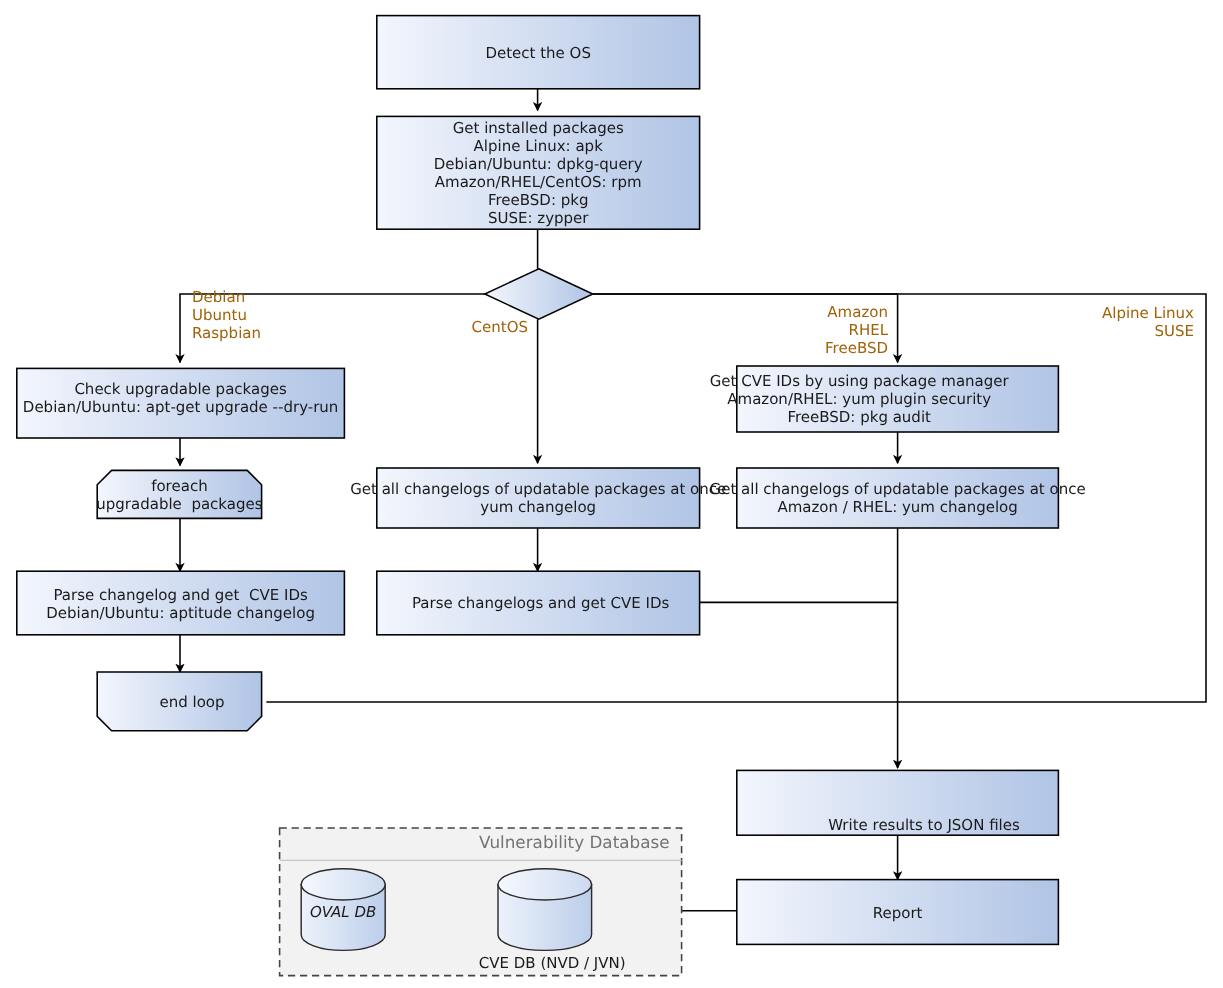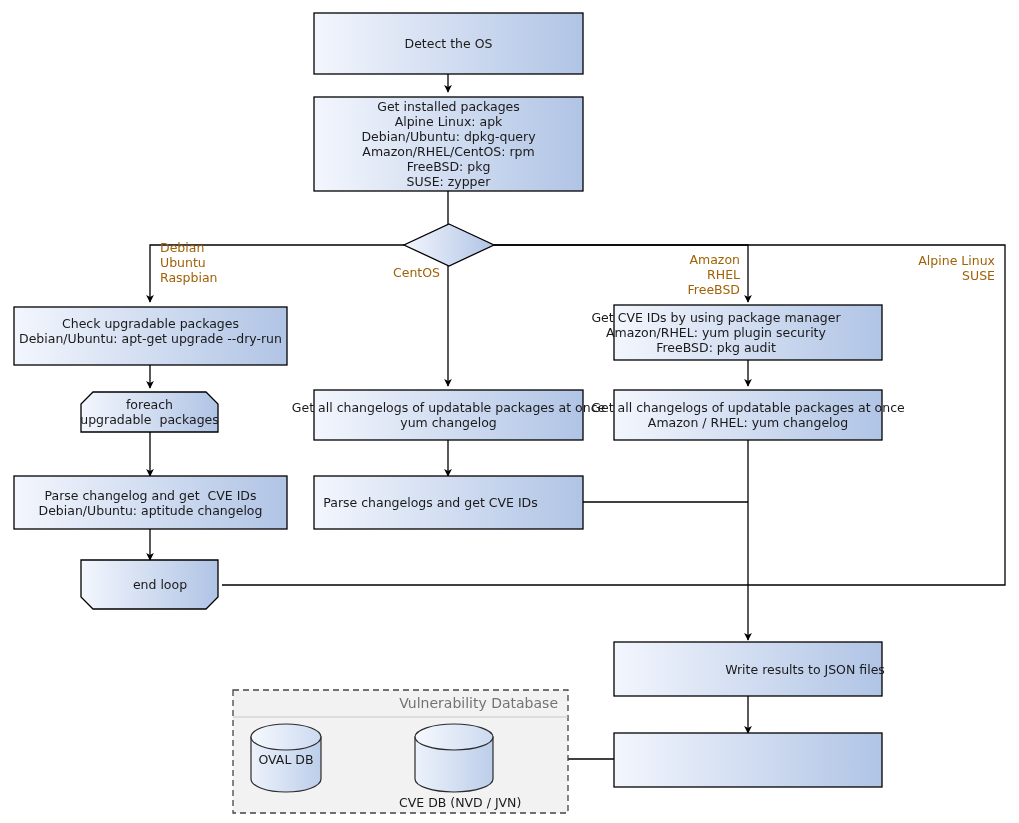--- a/index.html
+++ b/index.html
@@ -167,44 +167,45 @@
 upgradable  packages</div>
 
   <div class="node-label" style="left:14px; top:476px; width:273px; height:53px;">Parse changelog and get  CVE IDs
 Debian/Ubuntu: aptitude changelog</div>
 
   <div class="node-label" style="left:81px; top:560px; width:158px; height:49px;">end loop</div>
 
   <div class="node-label" style="left:294px; top:390px; width:309px; height:50px;">Get all changelogs of updatable packages at once
 yum changelog</div>
 
-  <div class="node-label" style="left:296px; top:476px; width:269px; height:53px;">Parse changelogs and get CVE IDs</div>
+  <div class="node-label" style="left:316px; top:476px; width:269px; height:53px;">Parse changelogs and get CVE IDs</div>
 
   <div class="node-label" style="left:582px; top:305px; width:268px; height:55px;">Get CVE IDs by using package manager
 Amazon/RHEL: yum plugin security
 FreeBSD: pkg audit</div>
 
   <div class="node-label" style="left:594px; top:390px; width:308px; height:50px;">Get all changelogs of updatable packages at once
 Amazon / RHEL: yum changelog</div>
 
-  <div class="node-label" style="left:614px; top:642px; width:312px; height:54px;padding-left:35px;">Write results to JSON files</div>
-
+  <div class="node-label" style="left:614px; top:660px; width:312px; height:54px;">Write results to JSON files</div>
+
+  <div class="node-label" style="left:614px; top:733px; width:268px; height:54px;">Report</div>
 
   <div class="edge-label align-left" style="left:160px; top:240px; width:120px;">Debian
 Ubuntu
 Raspbian</div>
 
   <div class="edge-label align-right" style="left:330px; top:265px; width:110px;">CentOS</div>
 
   <div class="edge-label align-right" style="left:620px; top:240px; width:120px;margin-top:12px;">Amazon
 RHEL
 FreeBSD</div>
 
   <div class="edge-label align-right" style="left:875px; top:253px; width:120px;">Alpine Linux
 SUSE</div>
 
   <div class="panel-title" style="left:243px; top:695px; width:315px;">Vulnerability Database</div>
 
-  <div class="db-label" style="left:241px; top:752px; width:90px;">OVAL DB</div>
+  <div class="db-label" style="left:241px; top:752px; width:90px;font-style:italic;">OVAL DB</div>
 
   <div class="db-label" style="left:399px; top:795px; width:110px;">CVE DB (NVD / JVN)</div>
 
 </div>
 
 </body></html>

